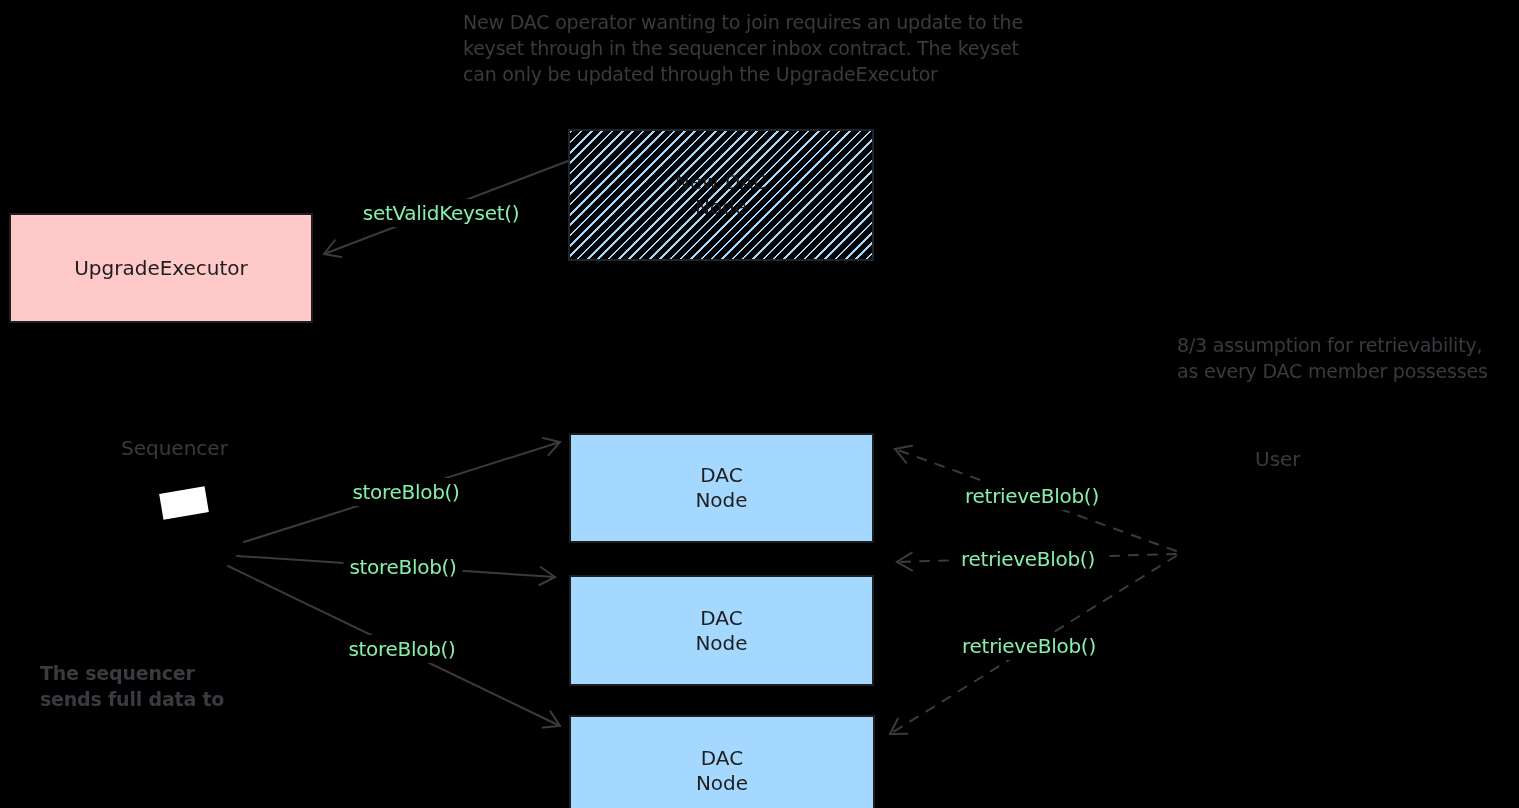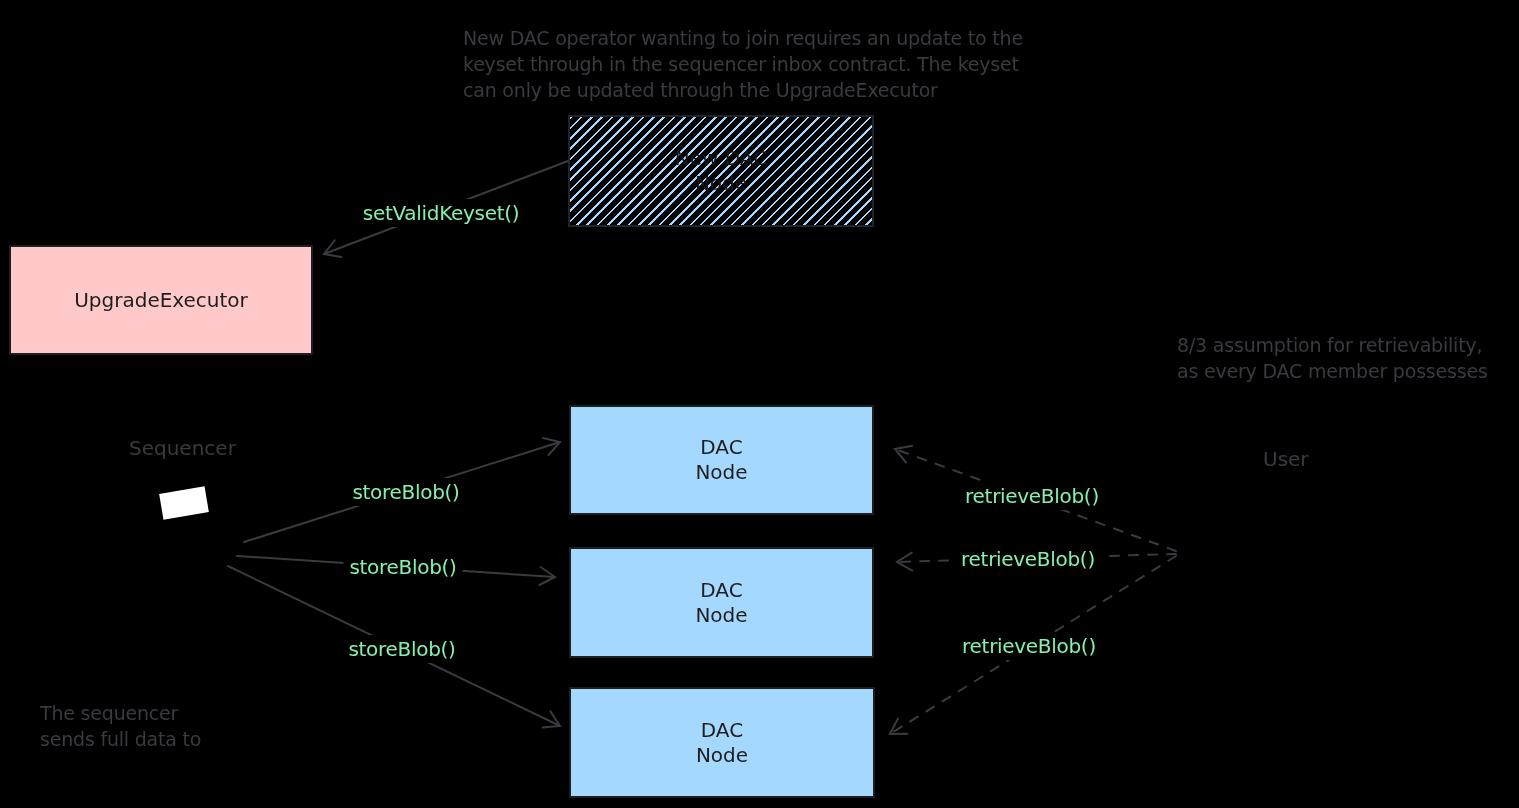--- a/index.html
+++ b/index.html
@@ -18,37 +18,36 @@
     line-height: 26px;
     letter-spacing: -0.2px;
     white-space: nowrap;
   }
   .note span { display: block; }
   .plain-label {
     position: absolute;
     color: #3a3a40;
     font-size: 20px;
     white-space: nowrap;
-    margin-left: 8px;
   }
   .box {
     position: absolute;
     display: flex;
     align-items: center;
     justify-content: center;
     text-align: center;
     border: 2px solid #1e1e1e;
     box-sizing: border-box;
     color: #1e1e1e;
     font-size: 20px;
     line-height: 25px;
   }
   .box .box-label span { display: block; }
   .box-pink { background: #ffc9c9; }
-  .box-blue { background: #a5d8ff; }
+  .box-blue { background: #a5d8ff; margin-top: 28px; }
   .box-hatch {
     background: repeating-linear-gradient(135deg,
       #a5d8ff 0px, #a5d8ff 1.8px,
       rgba(0,0,0,0) 1.8px, rgba(0,0,0,0) 7.3px);
     border-color: #20242b;
     color: #15151a;
   }
   .arrow-label {
     position: absolute;
     transform: translate(-50%, -50%);
@@ -80,49 +79,49 @@
     transform: rotate(-9.6deg);
     z-index: 1;
   }
   .box { z-index: 1; }
 </style>
 </head>
 <body>
 
 <div id="canvas">
 
-  <div class="note" style="left:463px; top:9px;margin-top:16px;">
+  <div class="note" style="left:463px; top:9px;">
     <span>New DAC operator wanting to join requires an update to the</span>
     <span>keyset through in the sequencer inbox contract. The keyset</span>
     <span>can only be updated through the UpgradeExecutor</span>
   </div>
 
   <div class="note" style="left:1177px; top:332px;">
     <span>8/3 assumption for retrievability,</span>
     <span>as every DAC member possesses</span>
   </div>
 
-  <div class="note" style="left:40px; top:700px;">
+  <div class="note" style="left:40px; top:660px;font-weight:bold;">
     <span>The sequencer</span>
     <span>sends full data to</span>
   </div>
 
   <div class="plain-label" style="left:121px; top:436px;">Sequencer</div>
   <div class="plain-label" style="left:1255px; top:447px;">User</div>
 
   <div class="screen-shape"></div>
 
-  <div class="box box-hatch" style="left:568px; top:115px; width:306px; height:112px;">
+  <div class="box box-hatch" style="left:568px; top:129px; width:306px; height:132px;">
     <div class="box-label">
       <span>New DAC</span>
       <span>Node</span>
     </div>
   </div>
 
-  <div class="box box-pink" style="left:9px; top:213px; width:304px; height:110px;margin-top:32px;">
+  <div class="box box-pink" style="left:9px; top:213px; width:304px; height:110px;">
     <div class="box-label">UpgradeExecutor</div>
   </div>
 
   <div class="box box-blue" style="left:569px; top:405px; width:305px; height:110px;">
     <div class="box-label">
       <span>DAC</span>
       <span>Node</span>
     </div>
   </div>
   <div class="box box-blue" style="left:569px; top:547px; width:305px; height:111px;">

